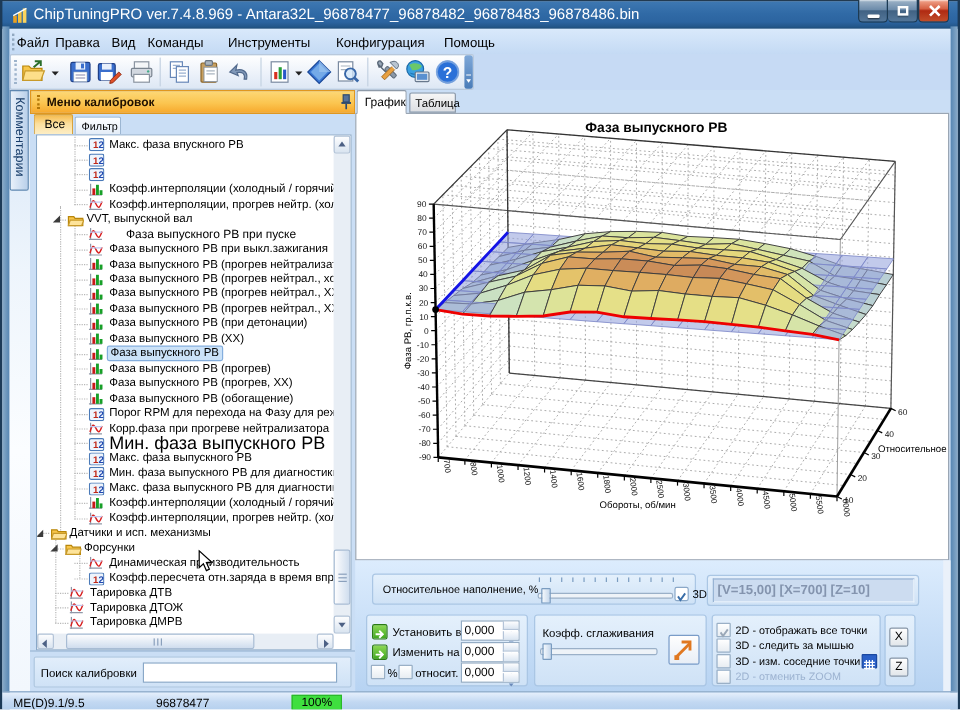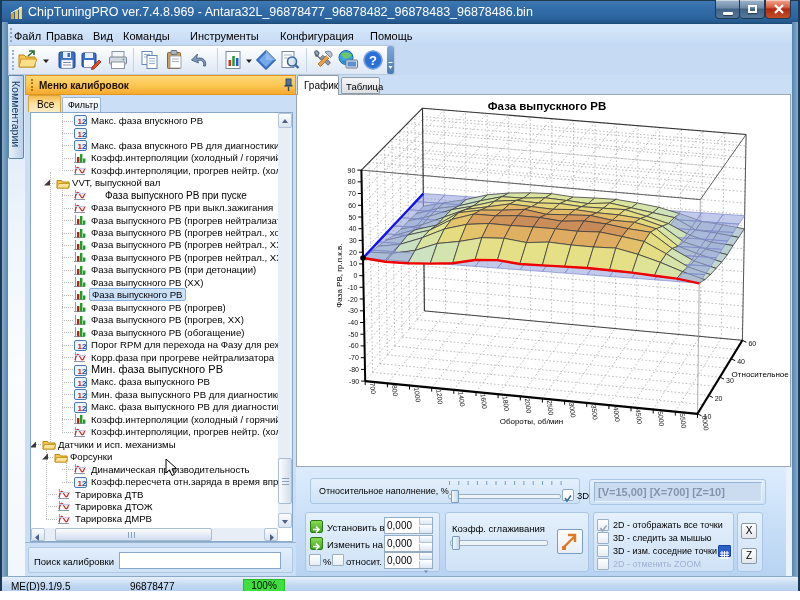--- a/index.html
+++ b/index.html
@@ -184,21 +184,20 @@
         <rect x="0.5" y="0.5" width="12" height="10" rx="1.5" fill="#eef4fc" stroke="#4a7ab8"></rect>
         <text x="3.5" y="8.5" font-size="8" font-family="Liberation Sans,sans-serif" fill="#c02818" font-weight="bold">1</text>
         <text x="8" y="8.5" font-size="8" font-family="Liberation Sans,sans-serif" fill="#2048b0" font-weight="bold">2</text>
       </svg>
 <div class="abs" style="left:31px;top:32px;width:11px;border-top:1px dotted #b8b8b8"></div>
 <svg class="abs" style="left:43px;top:27px" width="13" height="11" viewBox="0 0 13 11">
         <rect x="0.5" y="0.5" width="12" height="10" rx="1.5" fill="#eef4fc" stroke="#4a7ab8"></rect>
         <text x="3.5" y="8.5" font-size="8" font-family="Liberation Sans,sans-serif" fill="#c02818" font-weight="bold">1</text>
         <text x="8" y="8.5" font-size="8" font-family="Liberation Sans,sans-serif" fill="#2048b0" font-weight="bold">2</text>
       </svg>
-<div class="abs" style="left:60px;top:27px;line-height:11px;font-size:9.6px;white-space:nowrap">Макс. фаза впускного РВ для диагностики</div>
 <div class="abs" style="left:31px;top:45px;width:11px;border-top:1px dotted #b8b8b8"></div>
 <svg class="abs" style="left:43px;top:40px" width="12" height="11" viewBox="0 0 12 11">
         <line x1="1.5" y1="0" x2="1.5" y2="10" stroke="#9098a8" stroke-width="1"></line>
         <line x1="0" y1="9.5" x2="11" y2="9.5" stroke="#9098a8" stroke-width="1"></line>
         <rect x="3" y="4" width="2.4" height="5.5" fill="#c81818"></rect>
         <rect x="6" y="1" width="2.4" height="8.5" fill="#18a028"></rect>
         <rect x="9" y="5.5" width="2.4" height="4" fill="#18a028"></rect>
       </svg>
 <div class="abs" style="left:60px;top:39px;line-height:11px;font-size:9.6px;white-space:nowrap">Коэфф.интерполяции (холодный / горячий )</div>
 <div class="abs" style="left:31px;top:57px;width:11px;border-top:1px dotted #b8b8b8"></div>
@@ -338,21 +337,21 @@
         <path d="M1 8 C3 1 4 1 6 5 C8 9 9 9 11 3" stroke="#d82020" stroke-width="1.2" fill="none"></path>
         <line x1="1" y1="3.5" x2="11" y2="3.5" stroke="#c0c8f0" stroke-width="1"></line>
       </svg>
 <div class="abs" style="left:60px;top:239px;line-height:11px;font-size:9.6px;white-space:nowrap">Корр.фаза при прогреве нейтрализатора</div>
 <div class="abs" style="left:31px;top:256px;width:11px;border-top:1px dotted #b8b8b8"></div>
 <svg class="abs" style="left:43px;top:252px" width="13" height="11" viewBox="0 0 13 11">
         <rect x="0.5" y="0.5" width="12" height="10" rx="1.5" fill="#eef4fc" stroke="#4a7ab8"></rect>
         <text x="3.5" y="8.5" font-size="8" font-family="Liberation Sans,sans-serif" fill="#c02818" font-weight="bold">1</text>
         <text x="8" y="8.5" font-size="8" font-family="Liberation Sans,sans-serif" fill="#2048b0" font-weight="bold">2</text>
       </svg>
-<div class="abs" style="left:60px;top:251px;line-height:11px;font-size:11px;white-space:nowrap">Мин. фаза выпускного РВ</div>
+<div class="abs" style="left:60px;top:251px;line-height:11px;font-size:15px;white-space:nowrap">Мин. фаза выпускного РВ</div>
 <div class="abs" style="left:31px;top:269px;width:11px;border-top:1px dotted #b8b8b8"></div>
 <svg class="abs" style="left:43px;top:264px" width="13" height="11" viewBox="0 0 13 11">
         <rect x="0.5" y="0.5" width="12" height="10" rx="1.5" fill="#eef4fc" stroke="#4a7ab8"></rect>
         <text x="3.5" y="8.5" font-size="8" font-family="Liberation Sans,sans-serif" fill="#c02818" font-weight="bold">1</text>
         <text x="8" y="8.5" font-size="8" font-family="Liberation Sans,sans-serif" fill="#2048b0" font-weight="bold">2</text>
       </svg>
 <div class="abs" style="left:60px;top:263px;line-height:11px;font-size:9.6px;white-space:nowrap">Макс. фаза выпускного РВ</div>
 <div class="abs" style="left:31px;top:281px;width:11px;border-top:1px dotted #b8b8b8"></div>
 <svg class="abs" style="left:43px;top:276px" width="13" height="11" viewBox="0 0 13 11">
         <rect x="0.5" y="0.5" width="12" height="10" rx="1.5" fill="#eef4fc" stroke="#4a7ab8"></rect>

